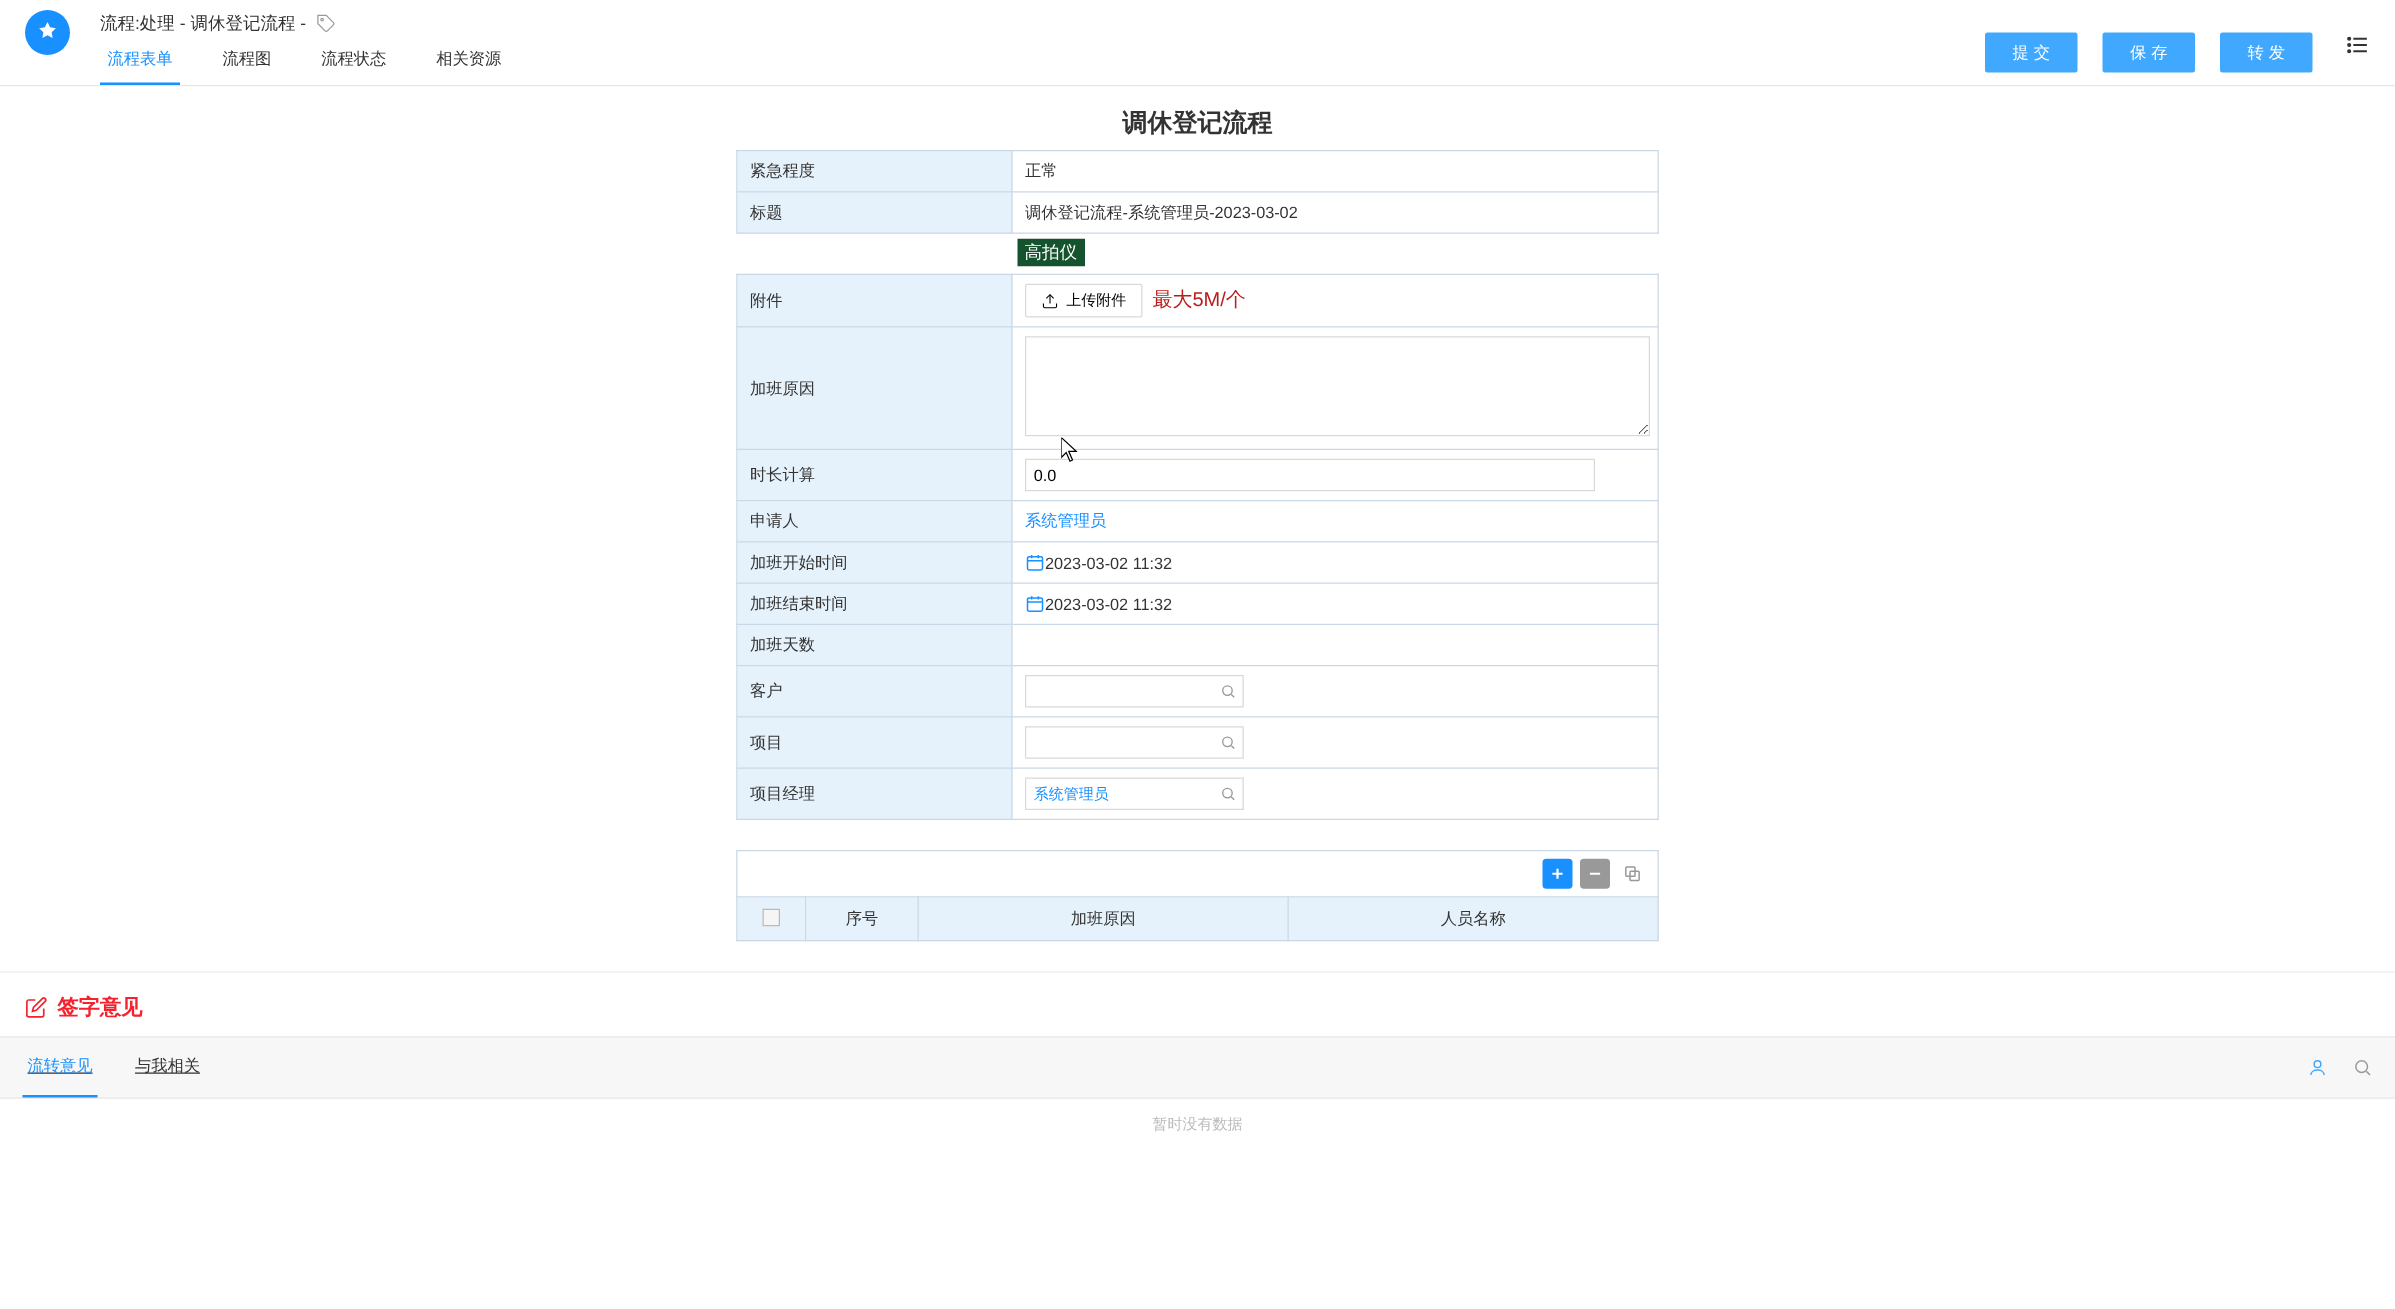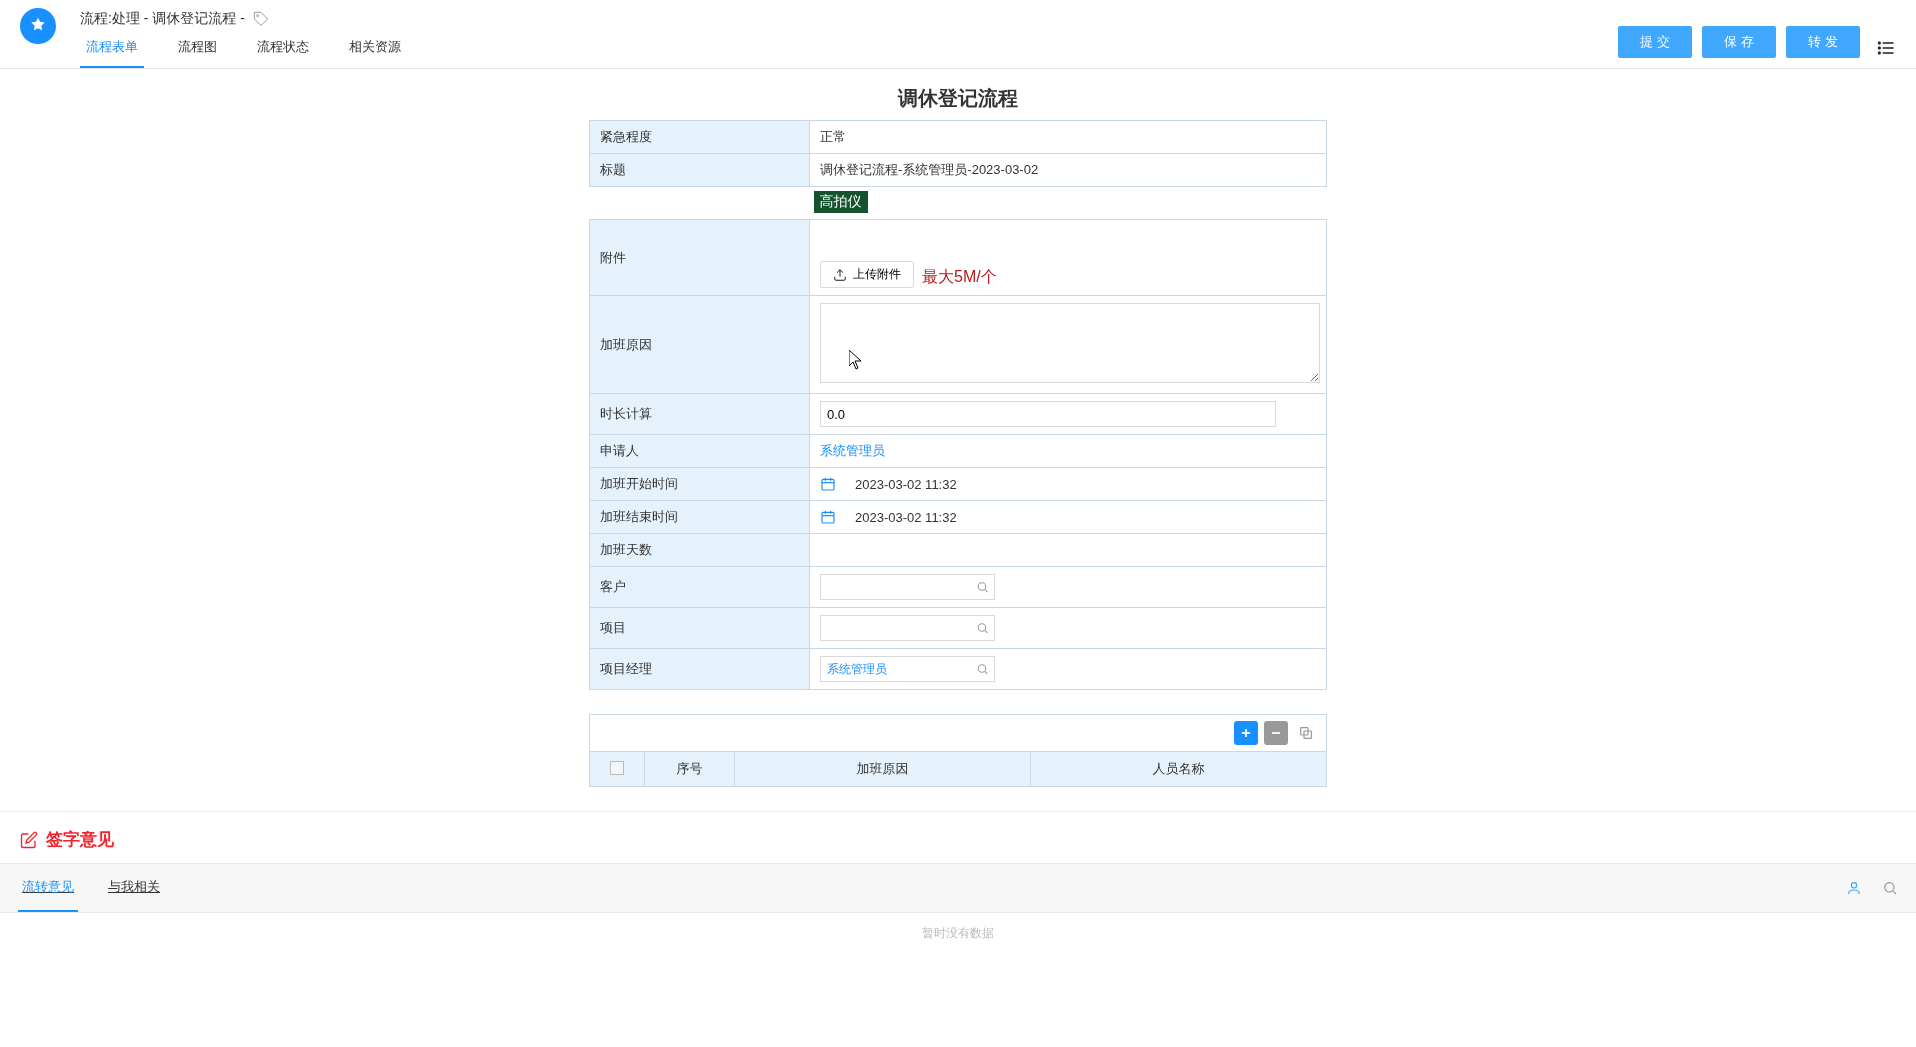--- a/index.html
+++ b/index.html
@@ -8,40 +8,40 @@
     .header { display: flex; align-items: flex-start; justify-content: space-between; padding: 8px 20px 0 20px; border-bottom: 1px solid #e8e8e8; }
     .header-left { display: flex; align-items: flex-start; gap: 24px; }
     .logo-circle { width: 36px; height: 36px; border-radius: 50%; background: #1890ff; display: flex; align-items: center; justify-content: center; color: #fff; flex-shrink: 0; }
     .logo-circle svg { width: 20px; height: 20px; fill: #fff; }
     .title-tabs-wrap { display: flex; flex-direction: column; }
     .page-title { font-size: 14px; font-weight: 500; display: flex; align-items: center; gap: 8px; padding-top: 2px; }
     .tag-icon { width: 16px; height: 16px; stroke: #999; }
     .tabs { display: flex; gap: 28px; margin-top: 10px; }
     .tab { padding: 0 6px 10px 6px; cursor: pointer; color: #333; font-size: 13px; border-bottom: 2px solid transparent; }
     .tab.active { color: #1890ff; border-bottom: 2px solid #1890ff; }
-    .header-right { display: flex; align-items: flex-end; gap: 10px; padding-top: 18px; }
+    .header-right { display: flex; align-items: flex-start; gap: 20px; padding-top: 18px; }
     .btn { background: #40a9ff; color: #fff; border: none; padding: 7px 18px; font-size: 13px; cursor: pointer; border-radius: 2px; letter-spacing: 4px; text-indent: 4px; }
     .menu-icon { width: 20px; height: 20px; cursor: pointer; color: #333; margin-left: 6px; }
 
     .main { width: 100%; overflow: auto; }
     .form-wrap { width: 738px; margin: 10px auto 20px auto; }
     .form-title { text-align: center; font-size: 20px; font-weight: 700; padding: 6px 0 8px 0; }
     .form-table { width: 100%; border-collapse: collapse; table-layout: fixed; }
     .form-table td { border: 1px solid #c9d8e6; padding: 7px 10px; font-size: 13px; vertical-align: middle; }
     .form-table td.label { width: 220px; background: #e6f2fb; color: #333; }
     .cell-value { color: #333; }
     .link-val { color: #1890ff; }
     .gaopaiyi-badge { display: inline-block; background: #14532d; color: #fff; padding: 2px 6px; font-size: 14px; border-radius: 0; margin-bottom: 6px; }
-    .upload-btn-wrap { display: flex; align-items: flex-end; gap: 8px; margin-top: 34px; }
+    .upload-btn-wrap { display: flex; align-items: center; gap: 8px; }
     .upload-btn { display: inline-flex; align-items: center; gap: 6px; border: 1px solid #d9d9d9; background: #fff; padding: 4px 12px; font-size: 12px; cursor: pointer; border-radius: 2px; }
     .upload-icon { width: 14px; height: 14px; }
     .max-size { font-size: 16px; color: #b91c1c; }
     .textarea-input { width: 500px; height: 80px; border: 1px solid #d9d9d9; resize: both; font-family: inherit; padding: 4px; }
     .text-input { width: 456px; border: 1px solid #d9d9d9; padding: 4px 6px; font-size: 13px; height: 26px; }
-    .date-wrap { display: flex; align-items: center; gap: 19px; }
+    .date-wrap { display: flex; align-items: center; gap: 0; }
     .calendar-icon { width: 16px; height: 16px; color: #1890ff; }
     .search-input-wrap { position: relative; width: 175px; }
     .search-input { width: 100%; border: 1px solid #d9d9d9; padding: 4px 24px 4px 6px; font-size: 12px; height: 26px; color: #1890ff; }
     .search-input-icon { position: absolute; right: 6px; top: 50%; transform: translateY(-50%); width: 13px; height: 13px; color: #999; }
 
     .detail-wrap { width: 738px; margin: 24px auto 10px auto; }
     .detail-toolbar { border: 1px solid #c9d8e6; border-bottom: none; padding: 6px 8px; display: flex; justify-content: flex-end; gap: 6px; }
     .tool-btn { width: 24px; height: 24px; display: flex; align-items: center; justify-content: center; border-radius: 3px; cursor: pointer; }
     .tool-btn.add { background: #1890ff; color: #fff; }
     .tool-btn.minus { background: #999; color: #fff; }

